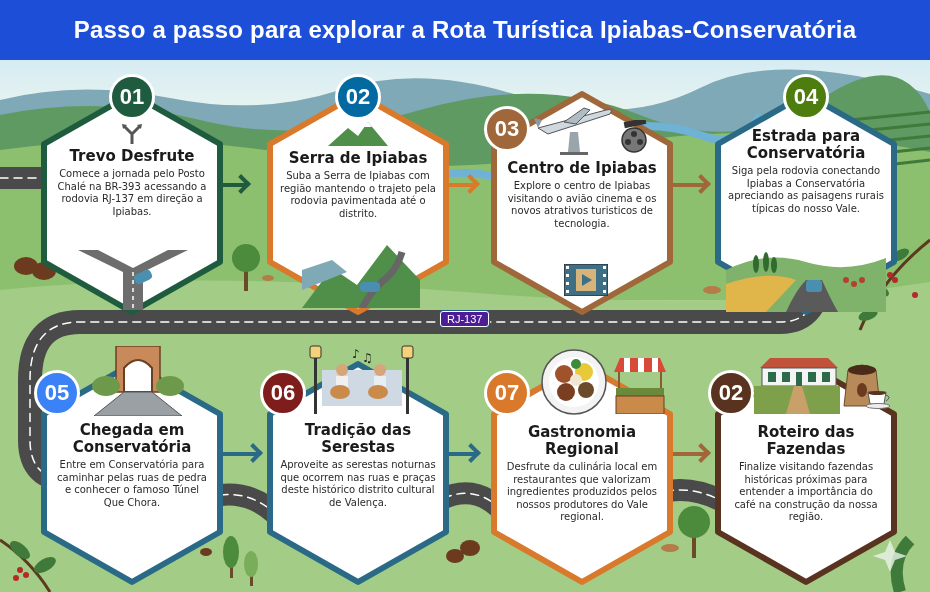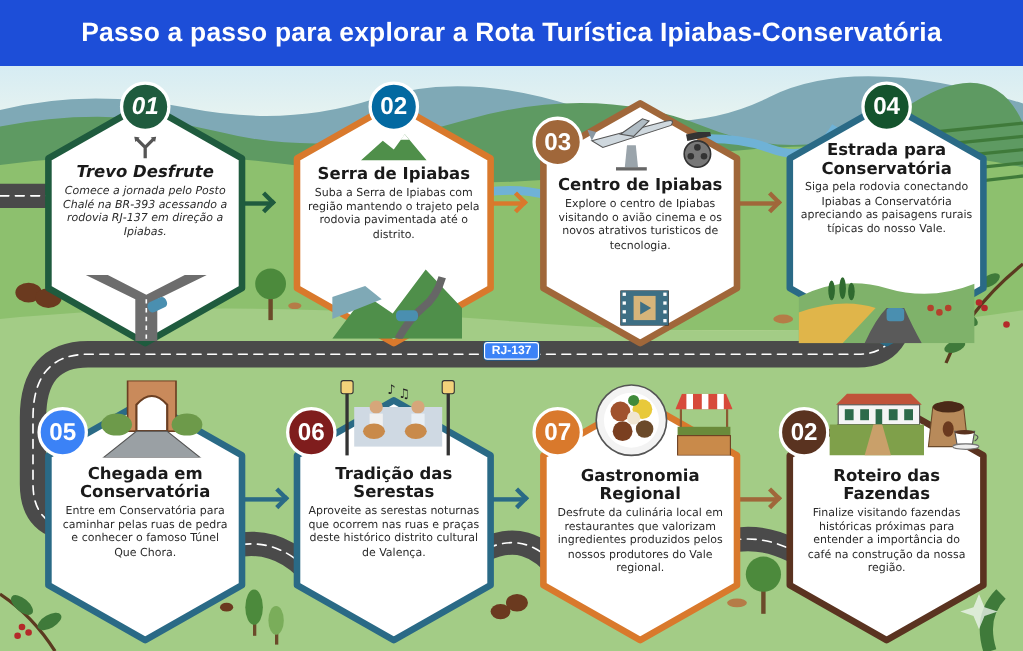--- a/index.html
+++ b/index.html
@@ -16,21 +16,21 @@
   .hex svg.shape { position: absolute; left: 0; top: 0; width: 100%; height: 100%; overflow: visible; }
   .hex .content { position: absolute; left: 14px; right: 14px; text-align: center; color: #1b1b1b; }
   .hex .title { font-family: "DejaVu Sans", sans-serif; font-weight: bold; font-size: 15px; line-height: 17px; color: #1a1a1a; }
   .hex .desc { font-family: "DejaVu Sans", sans-serif; font-size: 10px; line-height: 12.5px; margin-top: 3px; color: #2a2a2a; }
 
   .badge { position: absolute; width: 46px; height: 46px; border-radius: 50%; color: #fff; font-family: "Liberation Sans", sans-serif; font-weight: bold; font-size: 22px; display: flex; align-items: center; justify-content: center; border: 3px solid #fff; }
 
   .arrow { position: absolute; height: 4px; }
   .arrow::after { content: ""; position: absolute; right: -2px; top: -6px; width: 10px; height: 10px; border-top: 4px solid; border-right: 4px solid; border-color: inherit; transform: rotate(45deg); }
 
-  .road-sign { position: absolute; left: 440px; top: 251px; background: #3b82f6; color: #fff; font-family: "Liberation Sans", sans-serif; font-weight: bold; font-size: 11px; padding: 1px 6px; border: 1.5px solid #fff; border-radius: 3px; box-shadow: 0 0 0 1px #1f5a8c; }
+  .road-sign { position: absolute; left: 440px; top: 251px; background: #4c1d95; color: #fff; font-family: "Liberation Sans", sans-serif; font-weight: normal; font-size: 11px; padding: 1px 6px; border: 1.5px solid #fff; border-radius: 3px; box-shadow: 0 0 0 1px #1f5a8c; }
   .icon { position: absolute; }
 </style>
 </head>
 <body>
 
 <div class="header">
   <h1>Passo a passo para explorar a Rota Turística Ipiabas-Conservatória</h1>
 </div>
 
 <div class="scene">
@@ -125,21 +125,21 @@
 
   <div class="arrow" style="left:218px; top:123px; width:28px; background:#1f5b3e; border-color:#1f5b3e;"></div>
   <div class="arrow" style="left:445px; top:123px; width:30px; background:#d9792c; border-color:#d9792c;"></div>
   <div class="arrow" style="left:670px; top:123px; width:36px; background:#a0673a; border-color:#a0673a;"></div>
   <div class="arrow" style="left:220px; top:392px; width:38px; background:#2a6a86; border-color:#2a6a86;"></div>
   <div class="arrow" style="left:446px; top:392px; width:30px; background:#2a6a86; border-color:#2a6a86;"></div>
   <div class="arrow" style="left:670px; top:392px; width:36px; background:#a0673a; border-color:#a0673a;"></div>
 
   <div class="road-sign">RJ-137</div>
 
-  <div class="hex" style="left:40px; top:30px;font-style:italic;">
+  <div class="hex" style="left:40px; top:30px;">
     <svg class="shape" viewBox="0 0 184 226">
       <polygon points="92,4 180,54 180,172 92,222 4,172 4,54" fill="#ffffff" stroke="#1f5b3e" stroke-width="6" stroke-linejoin="round"></polygon>
     </svg>
     <div class="badge" style="left:69px; top:-16px; background:#1f5b3e;">01</div>
     <svg class="icon" style="left:80px; top:34px;" width="24" height="20" viewBox="0 0 24 20">
       <path d="M12 20 V10 L4 2 M12 10 L20 2" stroke="#555" stroke-width="3" fill="none"></path>
       <path d="M2 0 L7 1 L3 5 Z M22 0 L17 1 L21 5 Z" fill="#555"></path>
     </svg>
     <div class="content" style="top:58px;">
       <div class="title">Trevo Desfrute</div>
@@ -210,21 +210,21 @@
           <rect x="39" y="18" width="3" height="3"></rect>
           <rect x="39" y="26" width="3" height="3"></rect>
         </g>
     </svg>
   </div>
 
   <div class="hex" style="left:714px; top:30px;">
     <svg class="shape" viewBox="0 0 184 226">
       <polygon points="92,4 180,54 180,172 92,222 4,172 4,54" fill="#ffffff" stroke="#2a6a86" stroke-width="6" stroke-linejoin="round"></polygon>
     </svg>
-    <div class="badge" style="left:69px; top:-16px; background:#14532d;">04</div>
+    <div class="badge" style="left:69px; top:-16px; background:#4d7c0f;">04</div>
     <div class="content" style="top:38px;">
       <div class="title">Estrada para Conservatória</div>
       <div class="desc">Siga pela rodovia conectando Ipiabas a Conservatória apreciando as paisagens rurais típicas do nosso Vale.</div>
     </div>
     <svg class="icon" style="left:12px; top:150px;" width="160" height="72" viewBox="0 0 160 72">
       <path d="M0 30 Q40 10 80 22 T160 18 L160 72 L0 72 Z" fill="#7fb26a"></path>
       <path d="M0 44 Q40 30 70 40 L40 72 L0 72 Z" fill="#e0b54a"></path>
       <path d="M60 72 Q70 50 80 40 L96 40 Q104 58 112 72 Z" fill="#5a5a5a"></path>
       <rect x="80" y="40" width="16" height="12" rx="3" fill="#4a8fb0"></rect>
       <g fill="#2f6a2f">

